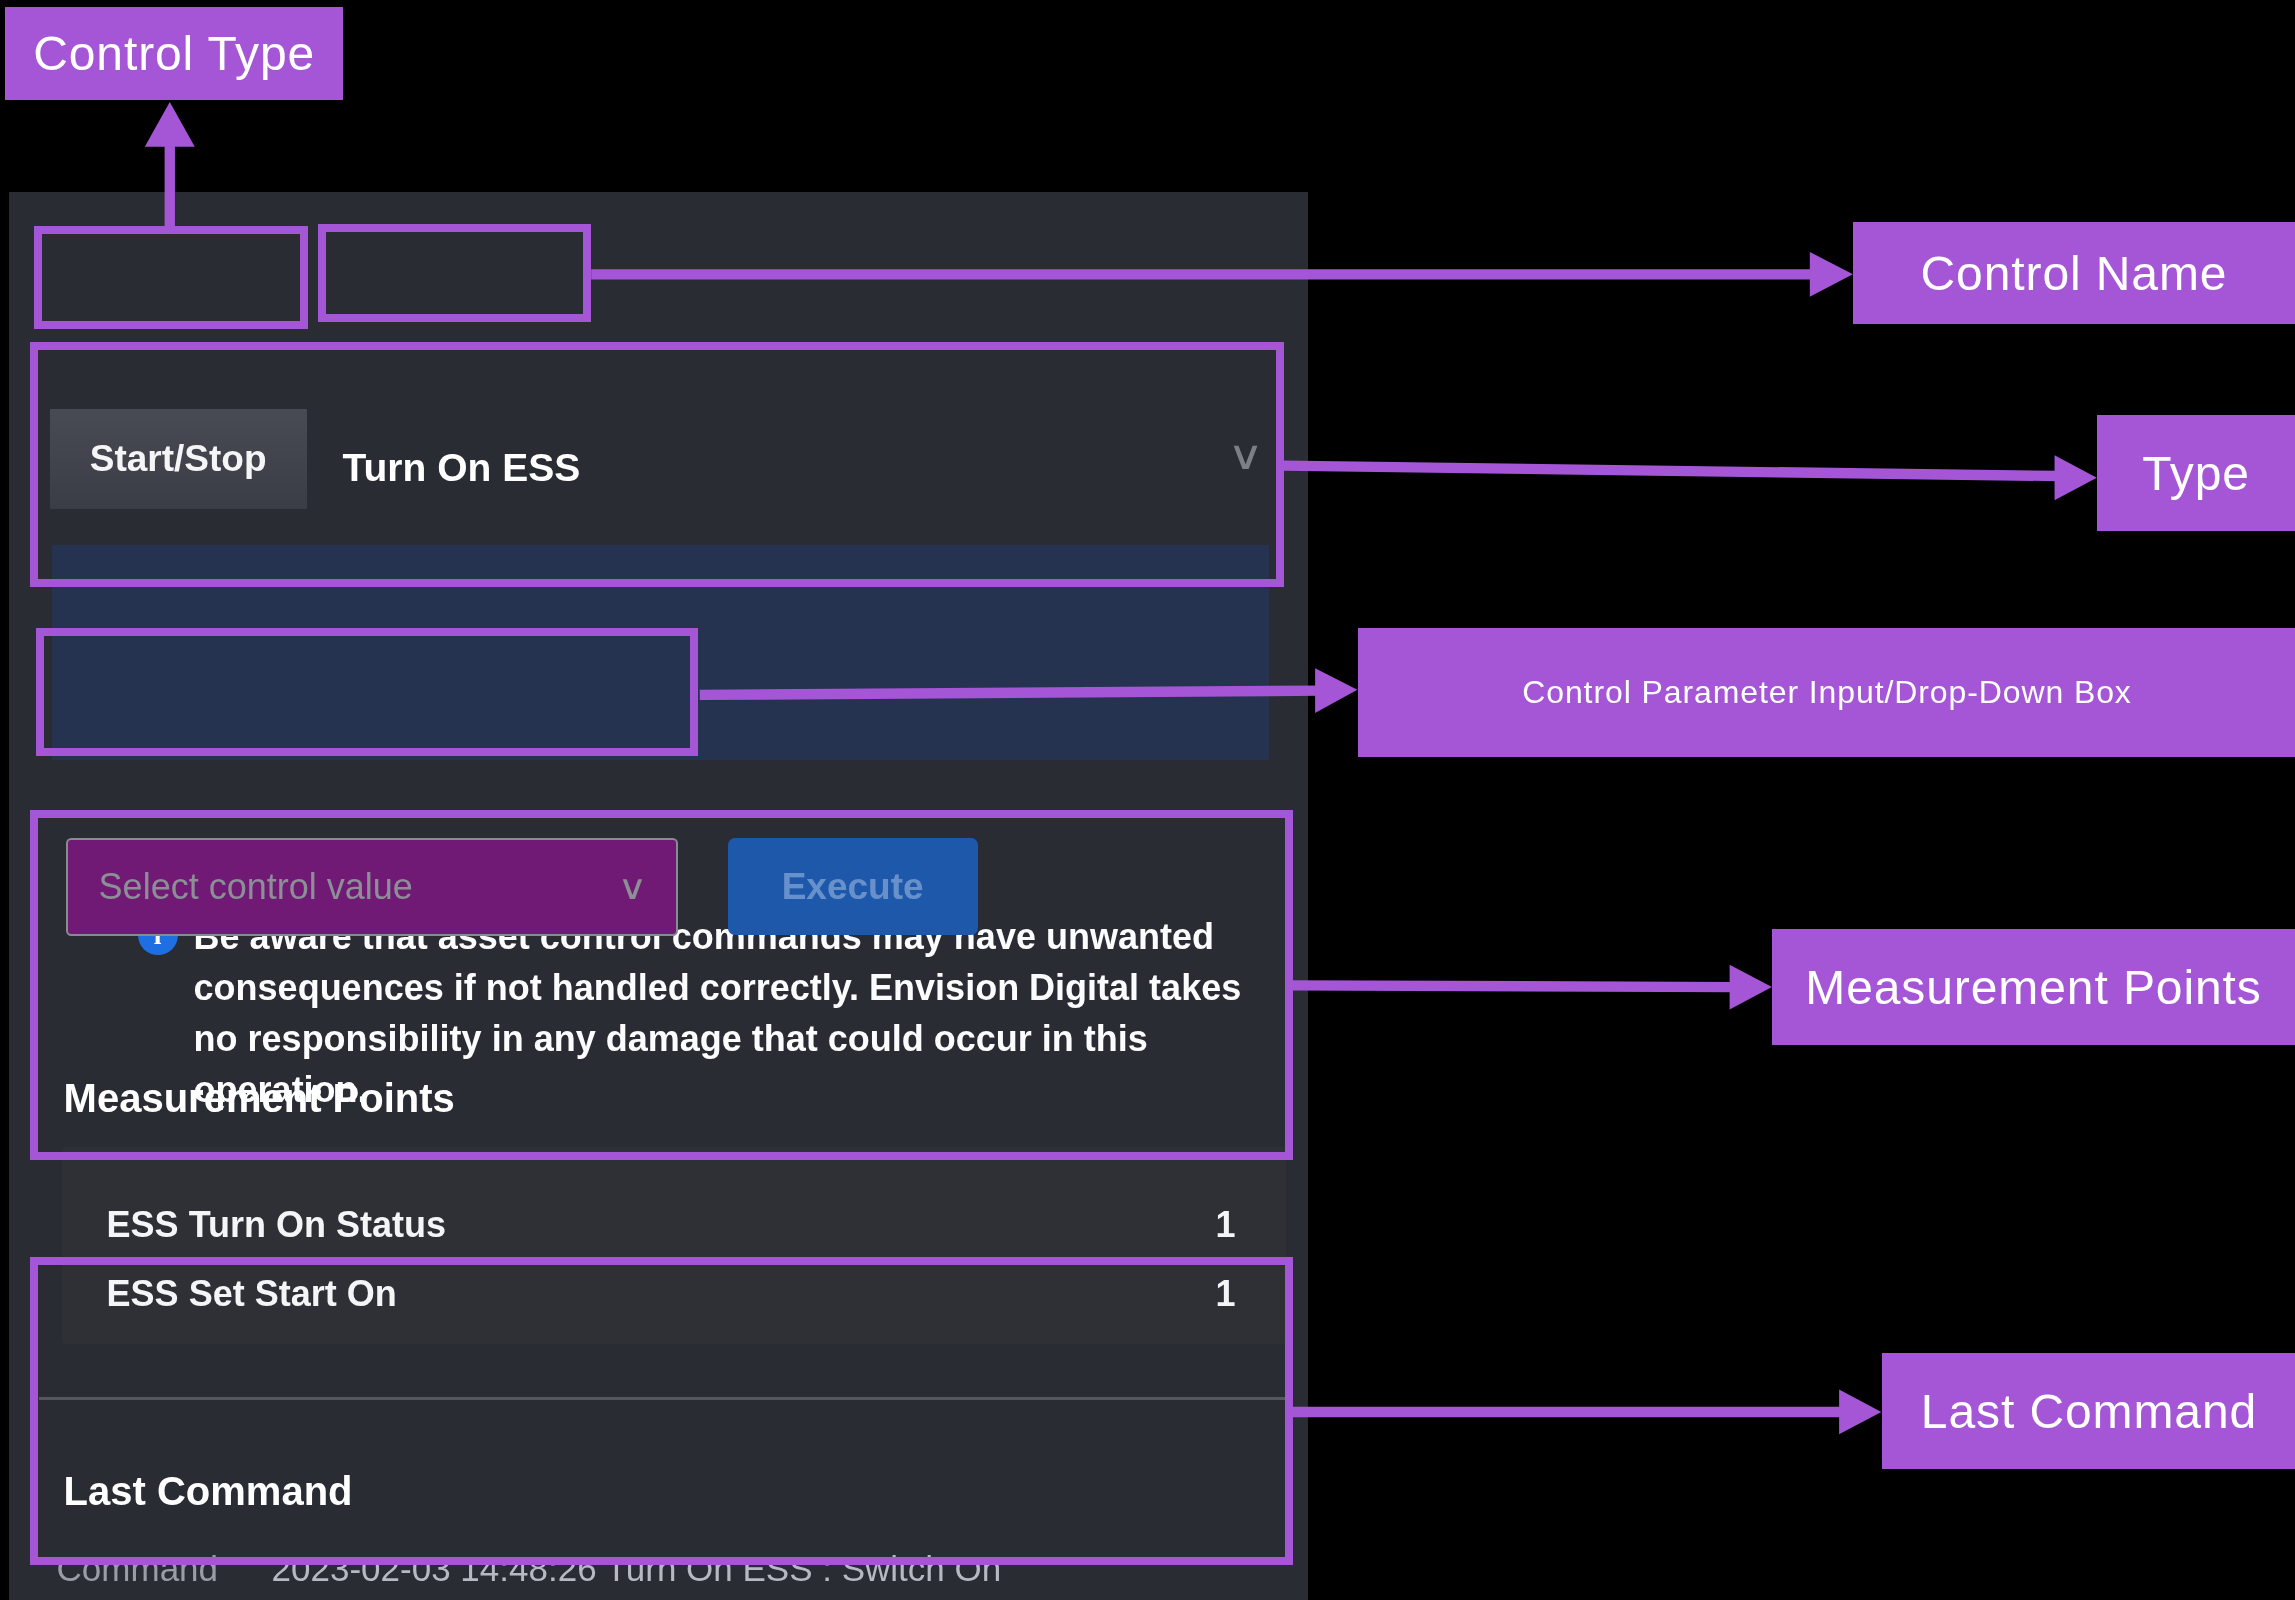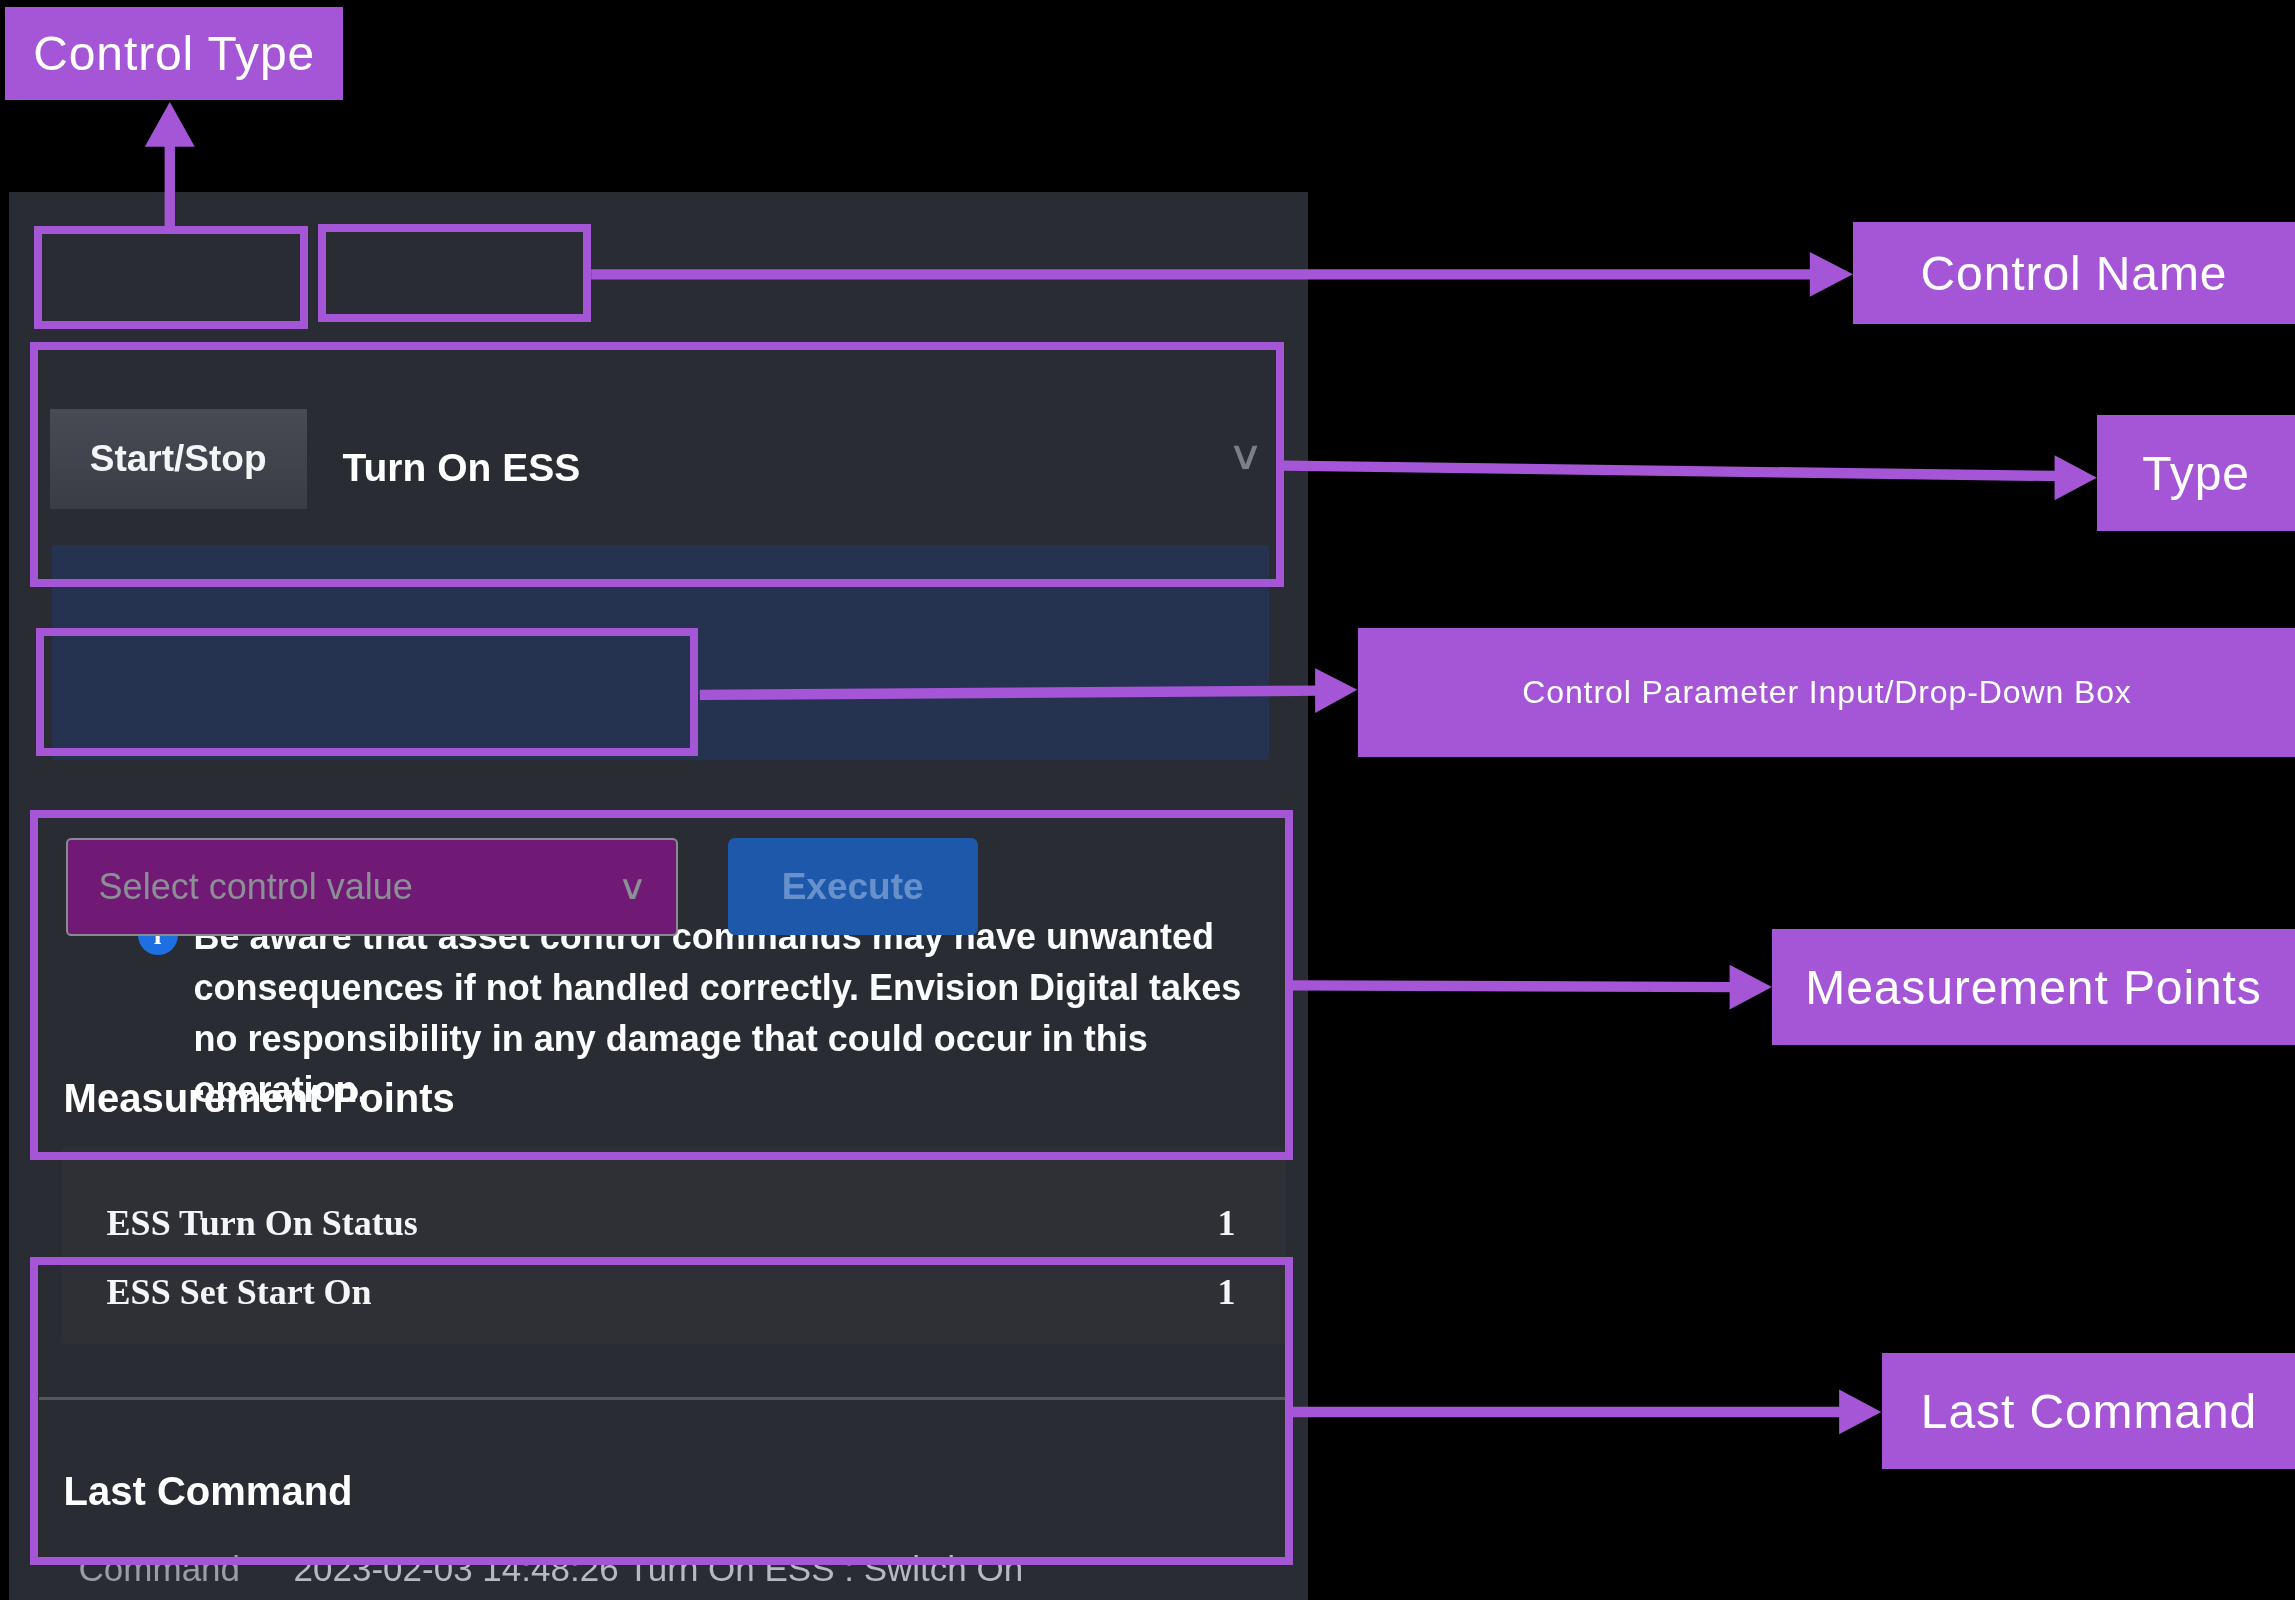--- a/index.html
+++ b/index.html
@@ -52,30 +52,30 @@
     color:rgba(215,232,255,0.40);font-size:37px;font-weight:bold;cursor:pointer;
   }
   
   .mp-title{position:absolute;left:55px;top:884px;color:#ffffff;font-size:40px;font-weight:bold;}
   .mp-panel{
     position:absolute;left:53px;top:955px;width:1224px;height:197px;
     background:#2e3036;border-radius:3.4px;
   }
   .mp-row{
     position:absolute;left:45px;width:1129px;height:45px;
-    display:flex;justify-content:space-between;
-    color:#f4f5f7;font-size:36px;font-weight:bold;font-family:Liberation Serif, serif;
+    display:flex;justify-content:space-between;align-items:center;
+    color:#f4f5f7;font-size:36px;font-weight:bold;
   }
   .mp-row.r0{top:55px;}
   .mp-row.r1{top:124px;}
   .divider{position:absolute;left:30px;top:1205px;width:1248px;height:2.6px;background:#55575d;}
   
   .lc-title{position:absolute;left:55px;top:1277px;color:#ffffff;font-size:40px;font-weight:bold;}
   .lc-row{
-    position:absolute;left:70px;width:1207px;height:43px;
+    position:absolute;left:48px;width:1207px;height:43px;
     display:flex;align-items:center;font-size:35px;color:#b6b9c1;white-space:nowrap;
   }
   .lc-row .lbl{width:215px;flex:0 0 215px;color:#9a9da5;}
   .lc-row.cmd{top:1355px;}
   
   .outline{position:absolute;box-sizing:border-box;border:8.6px solid #a456d6;}
   .o-ctl-type {left:34px;  top:226px; width:274px;  height:103px;}
   .o-ctl-name {left:318px; top:224px; width:273px;  height:98px;}
   .o-note     {left:30px;  top:342px; width:1254px; height:245px;}
   .o-select   {left:36px;  top:628px; width:662px;  height:128px;}

